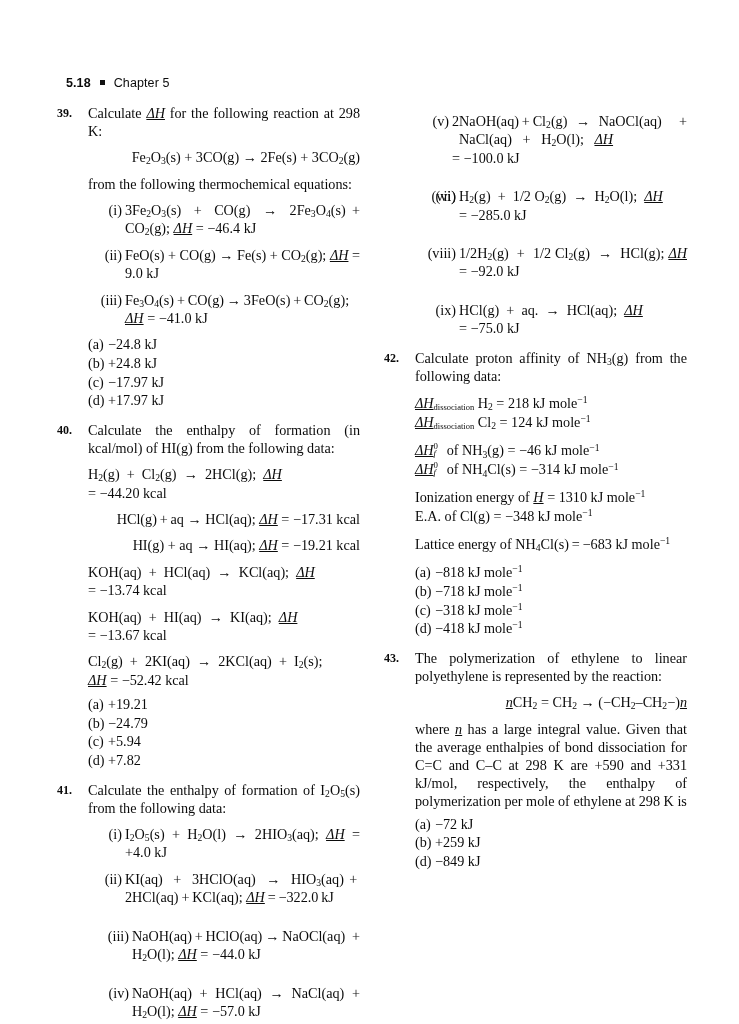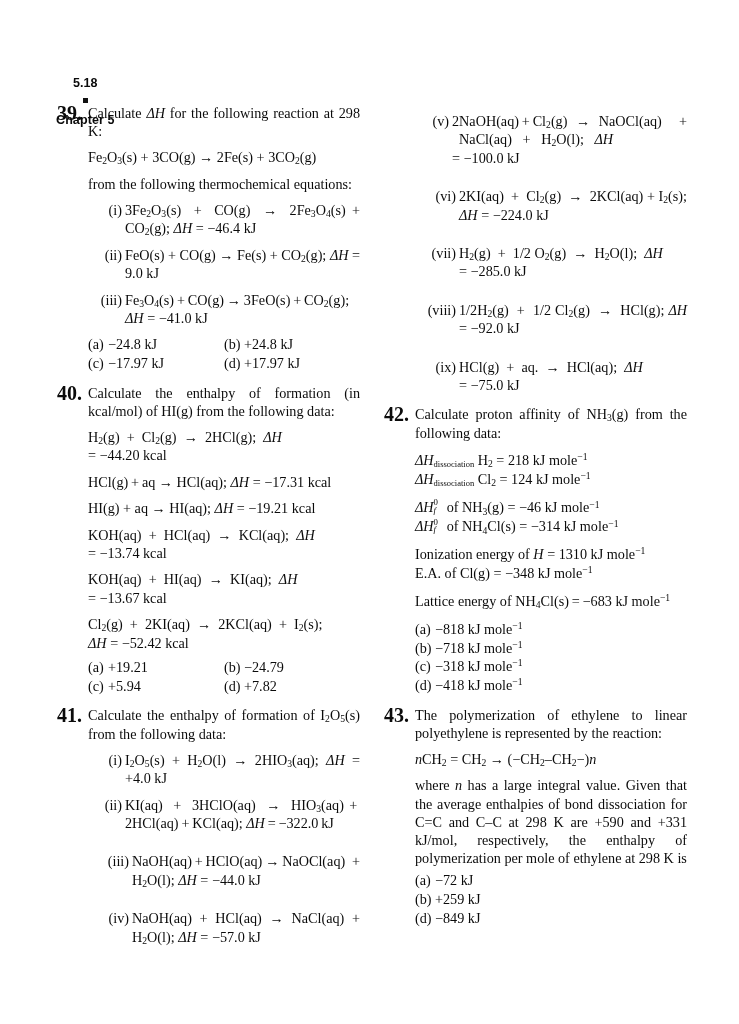--- a/index.html
+++ b/index.html
@@ -12,42 +12,41 @@
     height: 1024px;
     position: relative;
     font-family: "Liberation Serif", serif;
     color: #0b0b0b;
     overflow: hidden;
   }
 
   
   .page-header {
     position: absolute;
-    left: 56px;
+    left: 66px;
     top: 76px;
     font-family: "Liberation Sans", sans-serif;
     font-size: 12.5px;
     font-weight: bold;
     letter-spacing: 0.1px;
     display: flex;
     align-items: center;
     gap: 9px;
     white-space: nowrap;
-    flex-direction: column;
   }
   .page-header .folio { font-weight: bold; }
   .page-header .sq {
     display: inline-block;
     width: 5px;
     height: 5px;
     background: #111;
     position: relative;
     top: -1px;
   }
-  .page-header .chap { font-weight: bold; }
+  .page-header .chap { font-weight: normal; }
 
   
   .columns {
     position: absolute;
     left: 0;
     top: 104px;
     width: 739px;
   }
   .col {
     position: absolute;
@@ -60,40 +59,40 @@
   .q {
     position: relative;
     padding-left: 31px;
     margin-bottom: 11px;
   }
   .q > .qnum {
     position: absolute;
     left: 0;
     top: 0;
     font-weight: bold;
-    font-size: 20px;
+    font-size: 12px;
     line-height: 18.2px;
   }
   .qtext {
     font-size: 14.2px;
     line-height: 18.2px;
     text-align: justify;
     text-justify: inter-word;
     margin: 0 0 4px 0;
   }
 
   
   .eq {
     font-size: 14.2px;
     line-height: 18.4px;
     margin: 8px 0 8px 0;
     text-align: justify;
   }
   .eq.last-tight { margin-bottom: 6px; }
-  .eq.nojust { text-align: left; }
+  .eq.nojust { text-align: right; }
 
   
   .roman {
     position: relative;
     padding-left: 31px;
     margin: 8px 0 8px 6px;
     font-size: 14.2px;
     line-height: 18.4px;
     text-align: justify;
   }
@@ -119,32 +118,33 @@
   .dline.ind { text-align: left; padding-right: 4px; }
 
   
   .opts {
     margin-top: 2px;
     font-size: 14.2px;
     line-height: 18.6px;
   }
   .opts .orow {
     display: flex;
+    flex-direction: column;
   }
   .opts .orow .ocell {
     width: 50%;
     white-space: nowrap;
   }
   .opts.stacked .orow .ocell { width: 100%; }
   .opts .olbl { display: inline-block; min-width: 20px; }
 
   
   sub { font-size: 0.68em; vertical-align: -0.25em; line-height: 0; }
   sup { font-size: 0.68em; vertical-align: 0.48em; line-height: 0; }
-  .it { font-style: italic; }
+  .it { font-style: italic; text-decoration: underline; }
 
   
   .hf {
     display: inline-block;
     position: relative;
     width: 6px;
     height: 1em;
     vertical-align: baseline;
   }
   .hf .up {
@@ -272,21 +272,20 @@
   <div class="col col-right">
 
     <div class="q">
       <div class="roman">
         <span class="rnum">(v)</span>
         <span>2NaOH(aq) + Cl<sub>2</sub>(g) → NaOCl(aq) &nbsp;+ &nbsp;&nbsp;NaCl(aq) &nbsp;&nbsp;+ &nbsp;&nbsp;H<sub>2</sub>O(l); &nbsp;&nbsp;<span class="it">ΔH</span><br>= −100.0 kJ</span>
       </div>
 
       <div class="roman wide">
         <span class="rnum">(vi)</span>
-        <span>2KI(aq) &nbsp;+ &nbsp;Cl<sub>2</sub>(g) &nbsp;→ &nbsp;2KCl(aq) + I<sub>2</sub>(s); <span class="it">ΔH</span> = −224.0 kJ</span>
       </div>
 
       <div class="roman wide">
         <span class="rnum">(vii)</span>
         <span>H<sub>2</sub>(g) &nbsp;+ &nbsp;1/2 O<sub>2</sub>(g) &nbsp;→ &nbsp;H<sub>2</sub>O(l); &nbsp;<span class="it">ΔH</span><br>= −285.0 kJ</span>
       </div>
 
       <div class="roman wide">
         <span class="rnum">(viii)</span>
         <span>1/2H<sub>2</sub>(g) &nbsp;+ &nbsp;1/2 Cl<sub>2</sub>(g) &nbsp;→ &nbsp;HCl(g); <span class="it">ΔH</span> = −92.0 kJ</span>

